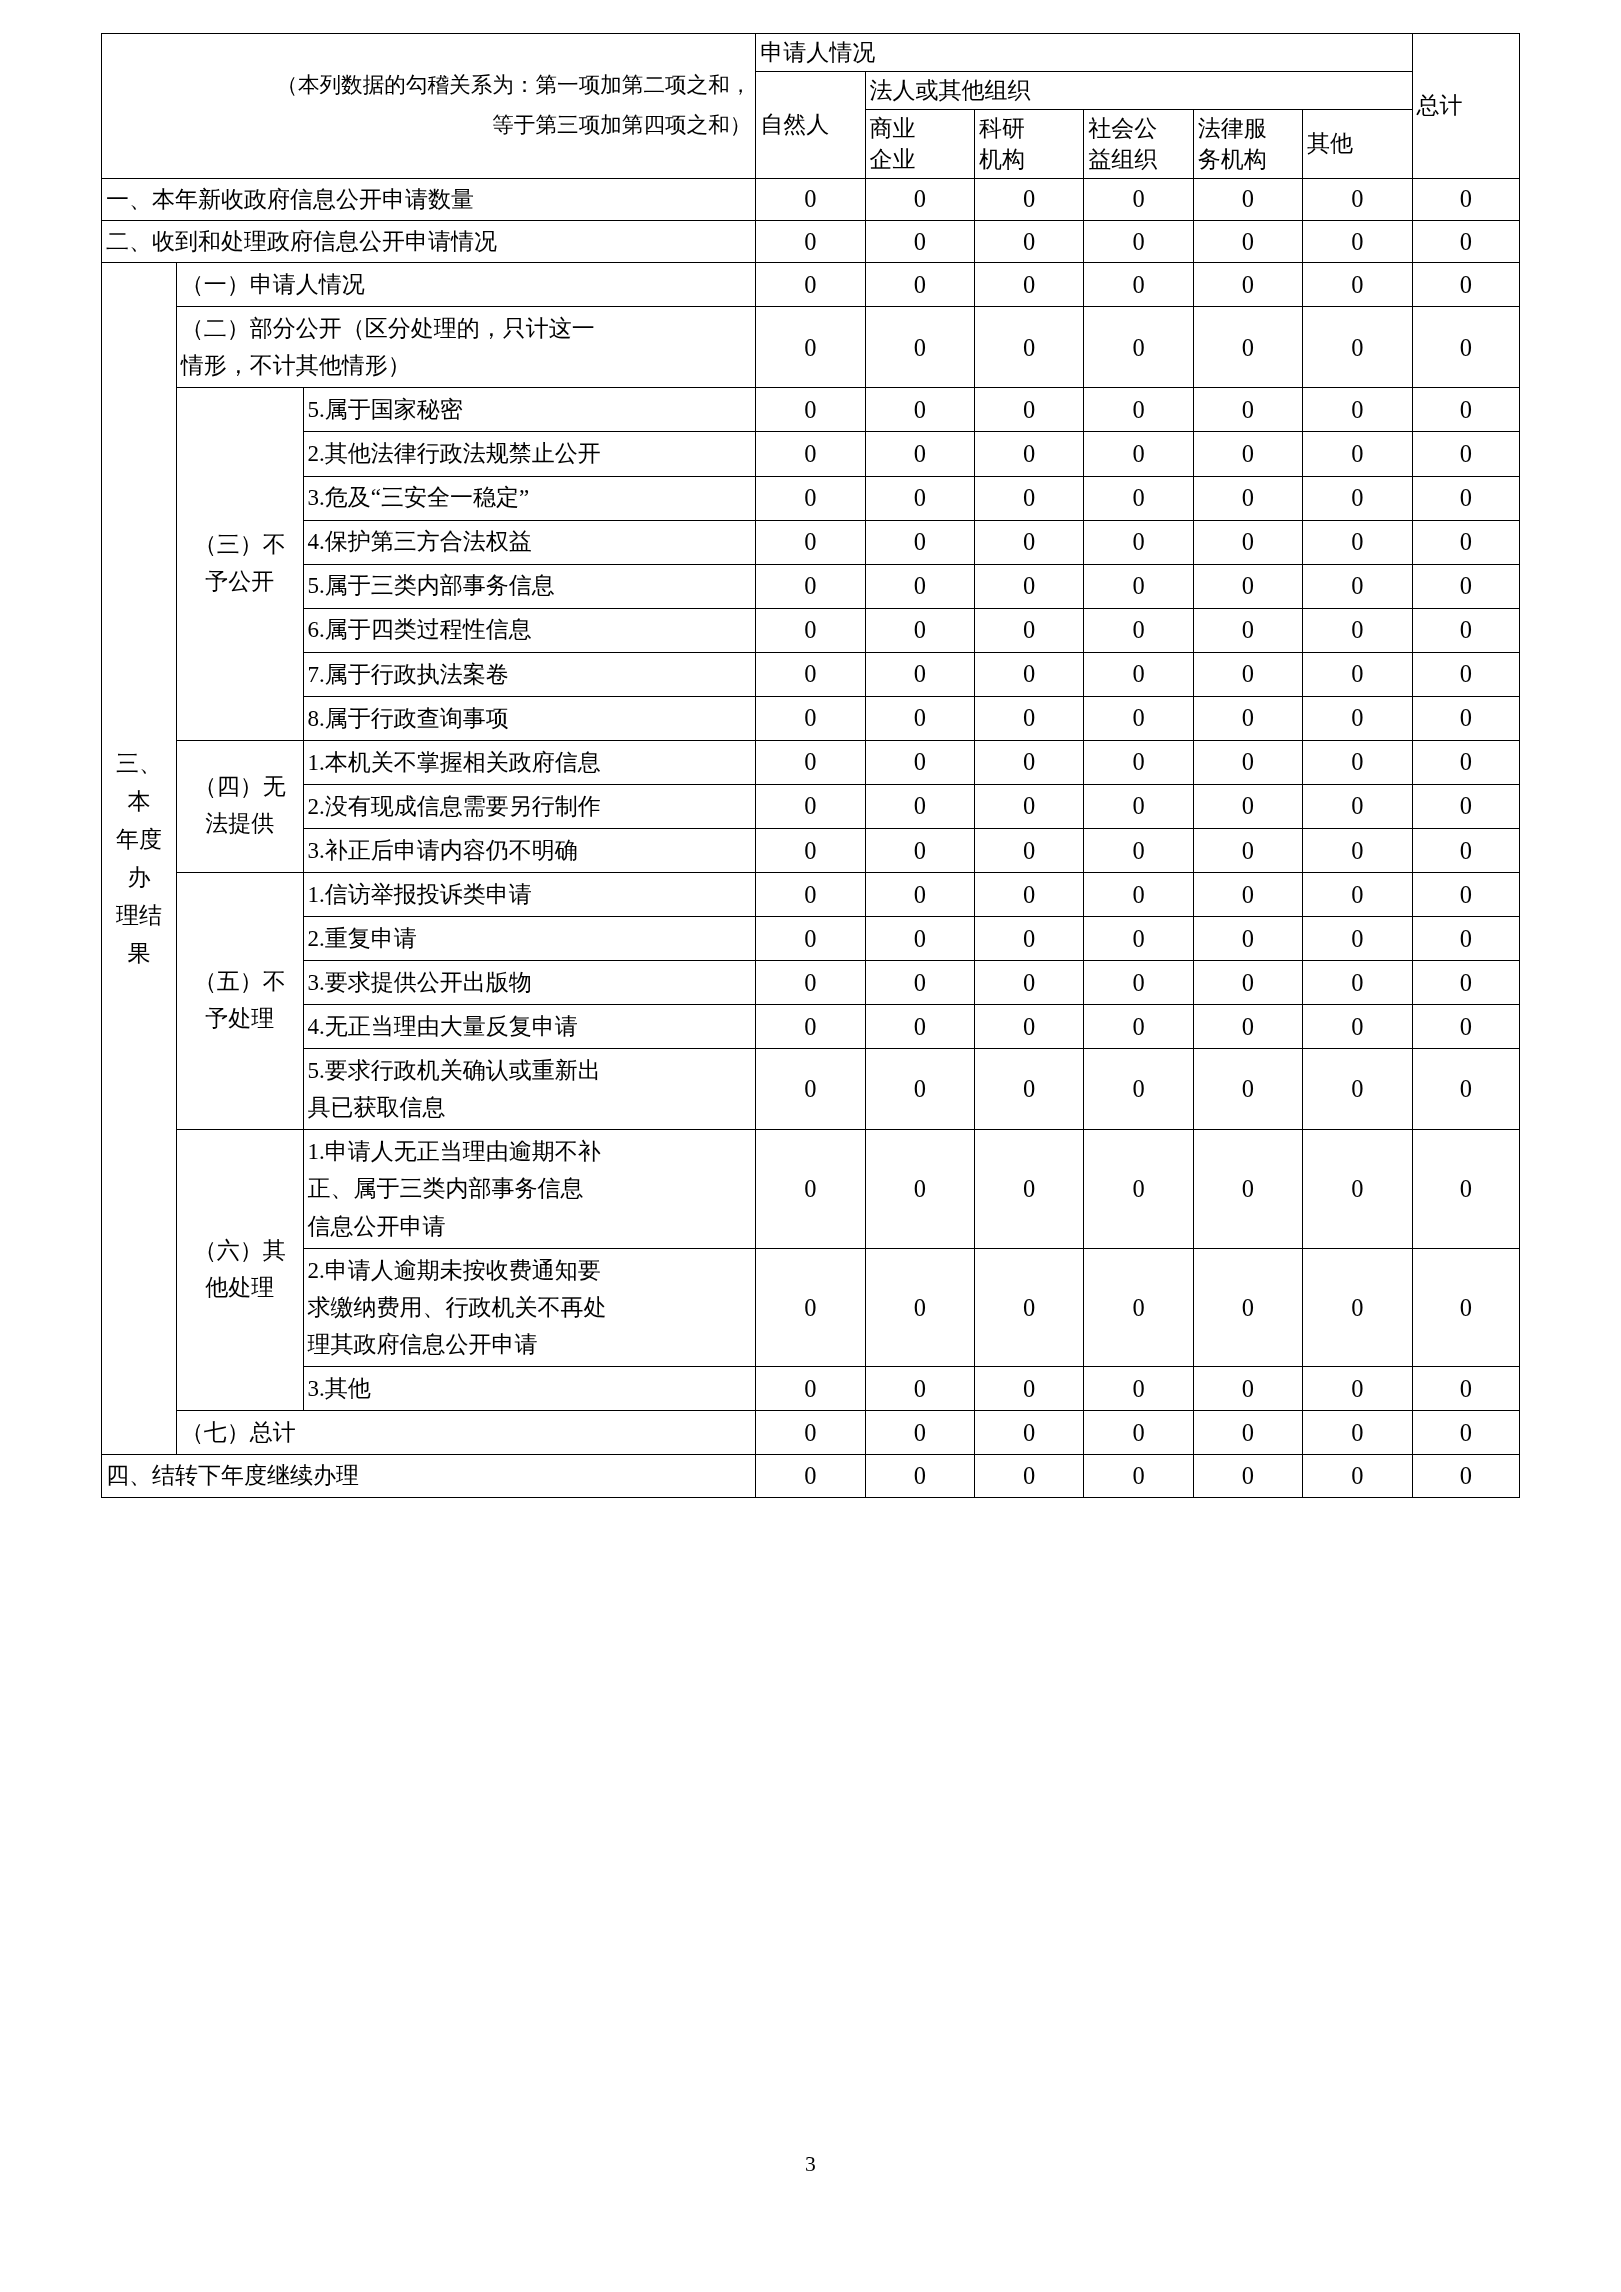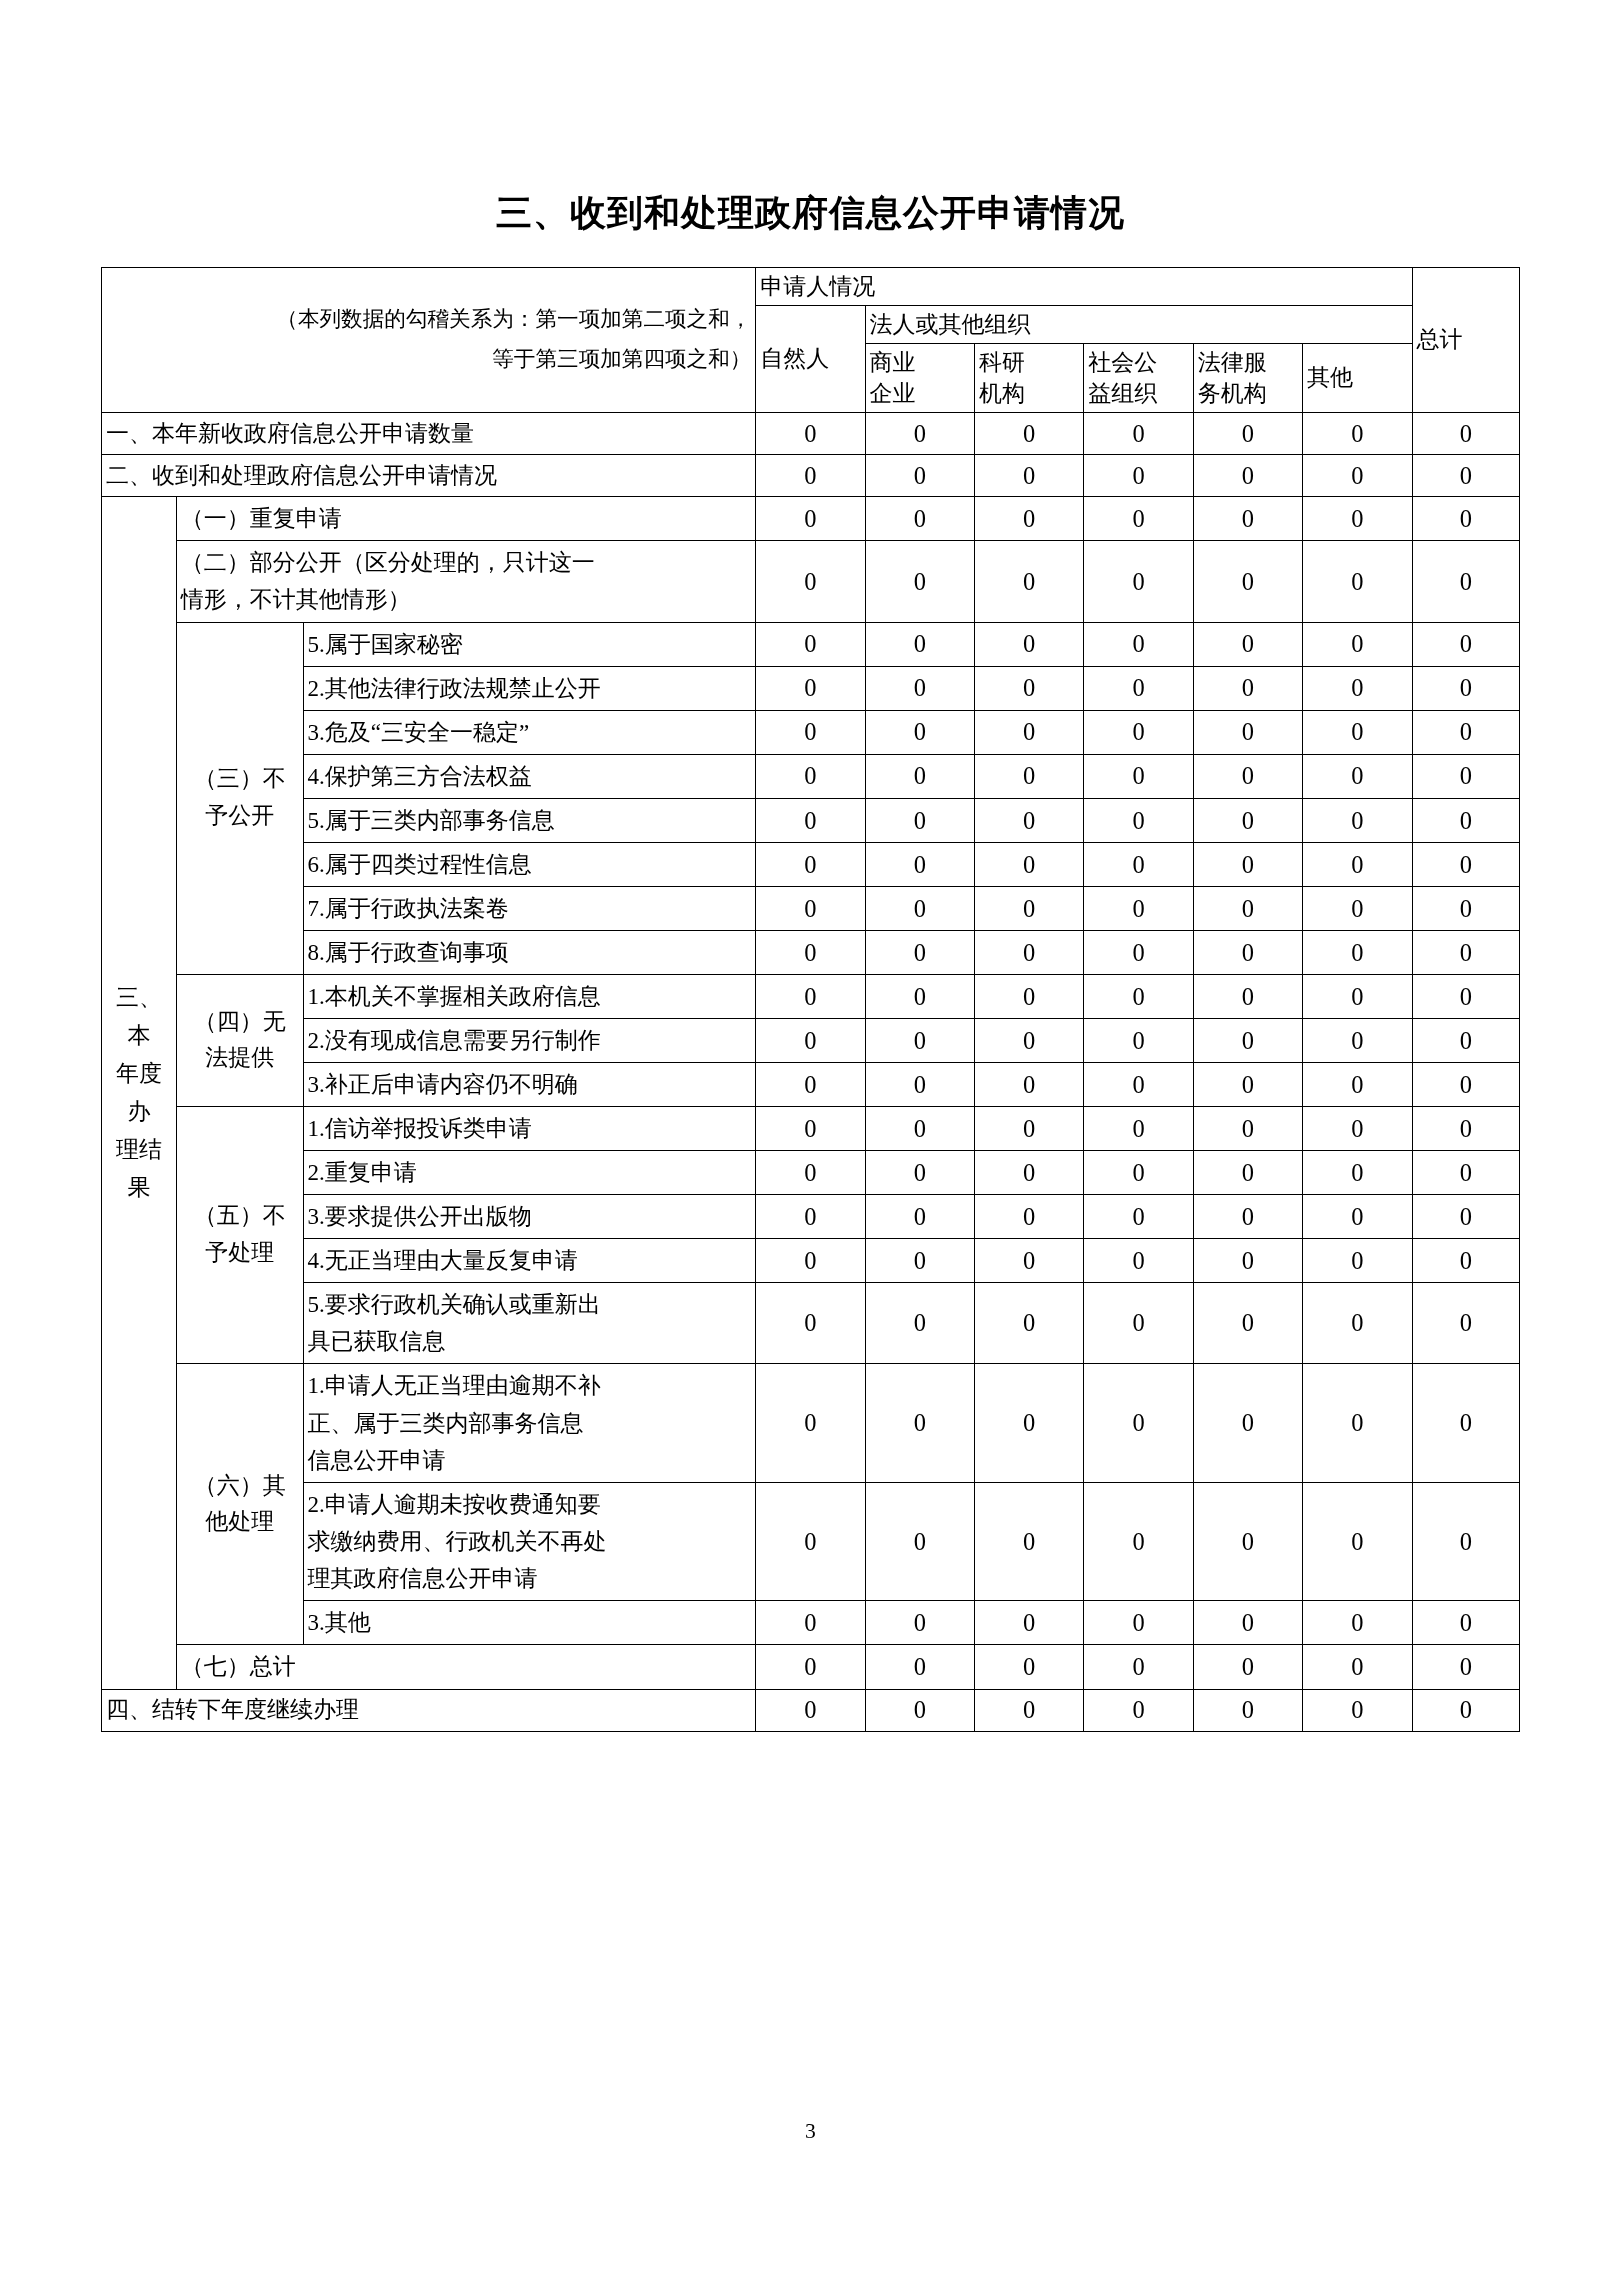--- a/index.html
+++ b/index.html
@@ -100,21 +100,20 @@
   col.c-lbl3 { width: 447px; }
   col.c-d { width: 108px; }
   col.c-d-nat { width: 108px; }
   col.c-total { width: 106px; }
 </style>
 </head>
 <body>
 
 <div class="page">
 
-  <h1 class="title">三、收到和处理政府信息公开申请情况</h1>
 
   <div class="table-wrap">
     <table class="report">
       <colgroup>
         <col class="c-lbl1">
           <col class="c-lbl2">
           <col class="c-lbl3">
         <col class="c-d-nat">
           <col class="c-d">
           <col class="c-d">
@@ -179,21 +178,21 @@
           <td class="num">0</td>
           <td class="num">0</td>
         </tr>
 
         <tr>
           <td class="rot-label" rowspan="22">
             <div>三、本</div>
             <div>年度办</div>
             <div>理结果</div>
           </td>
-          <td class="lvl3" colspan="2">（一）重复申请</td>
+          <td class="lvl3" colspan="2">（一）申请人情况</td>
           <td class="num">0</td>
           <td class="num">0</td>
           <td class="num">0</td>
           <td class="num">0</td>
           <td class="num">0</td>
           <td class="num">0</td>
           <td class="num">0</td>
         </tr>
 
         <tr>

